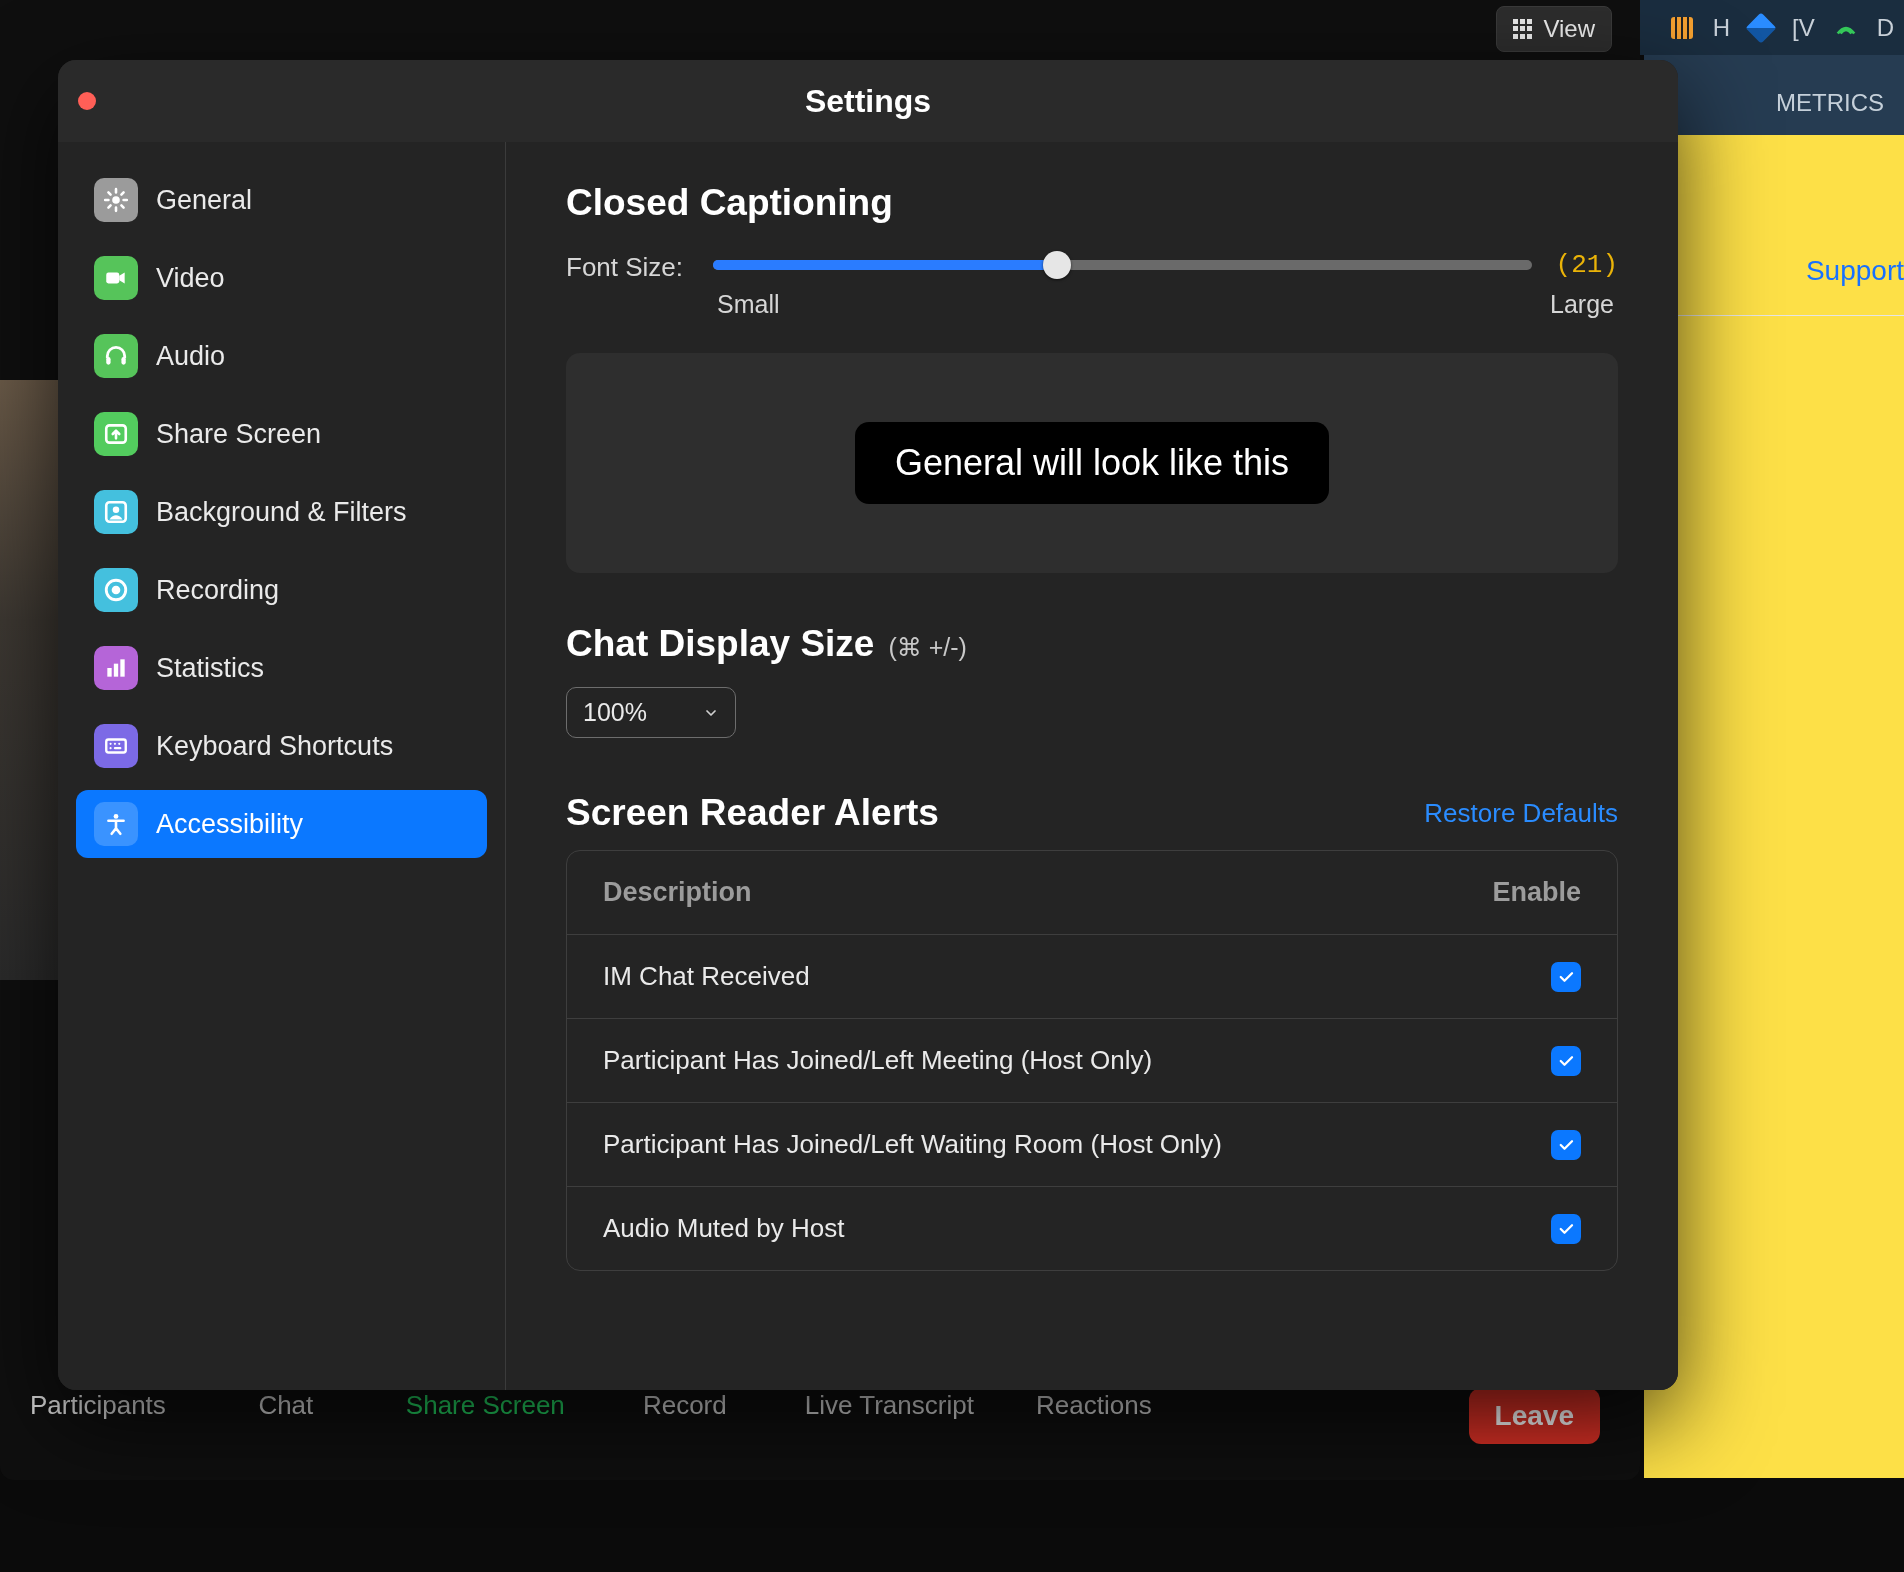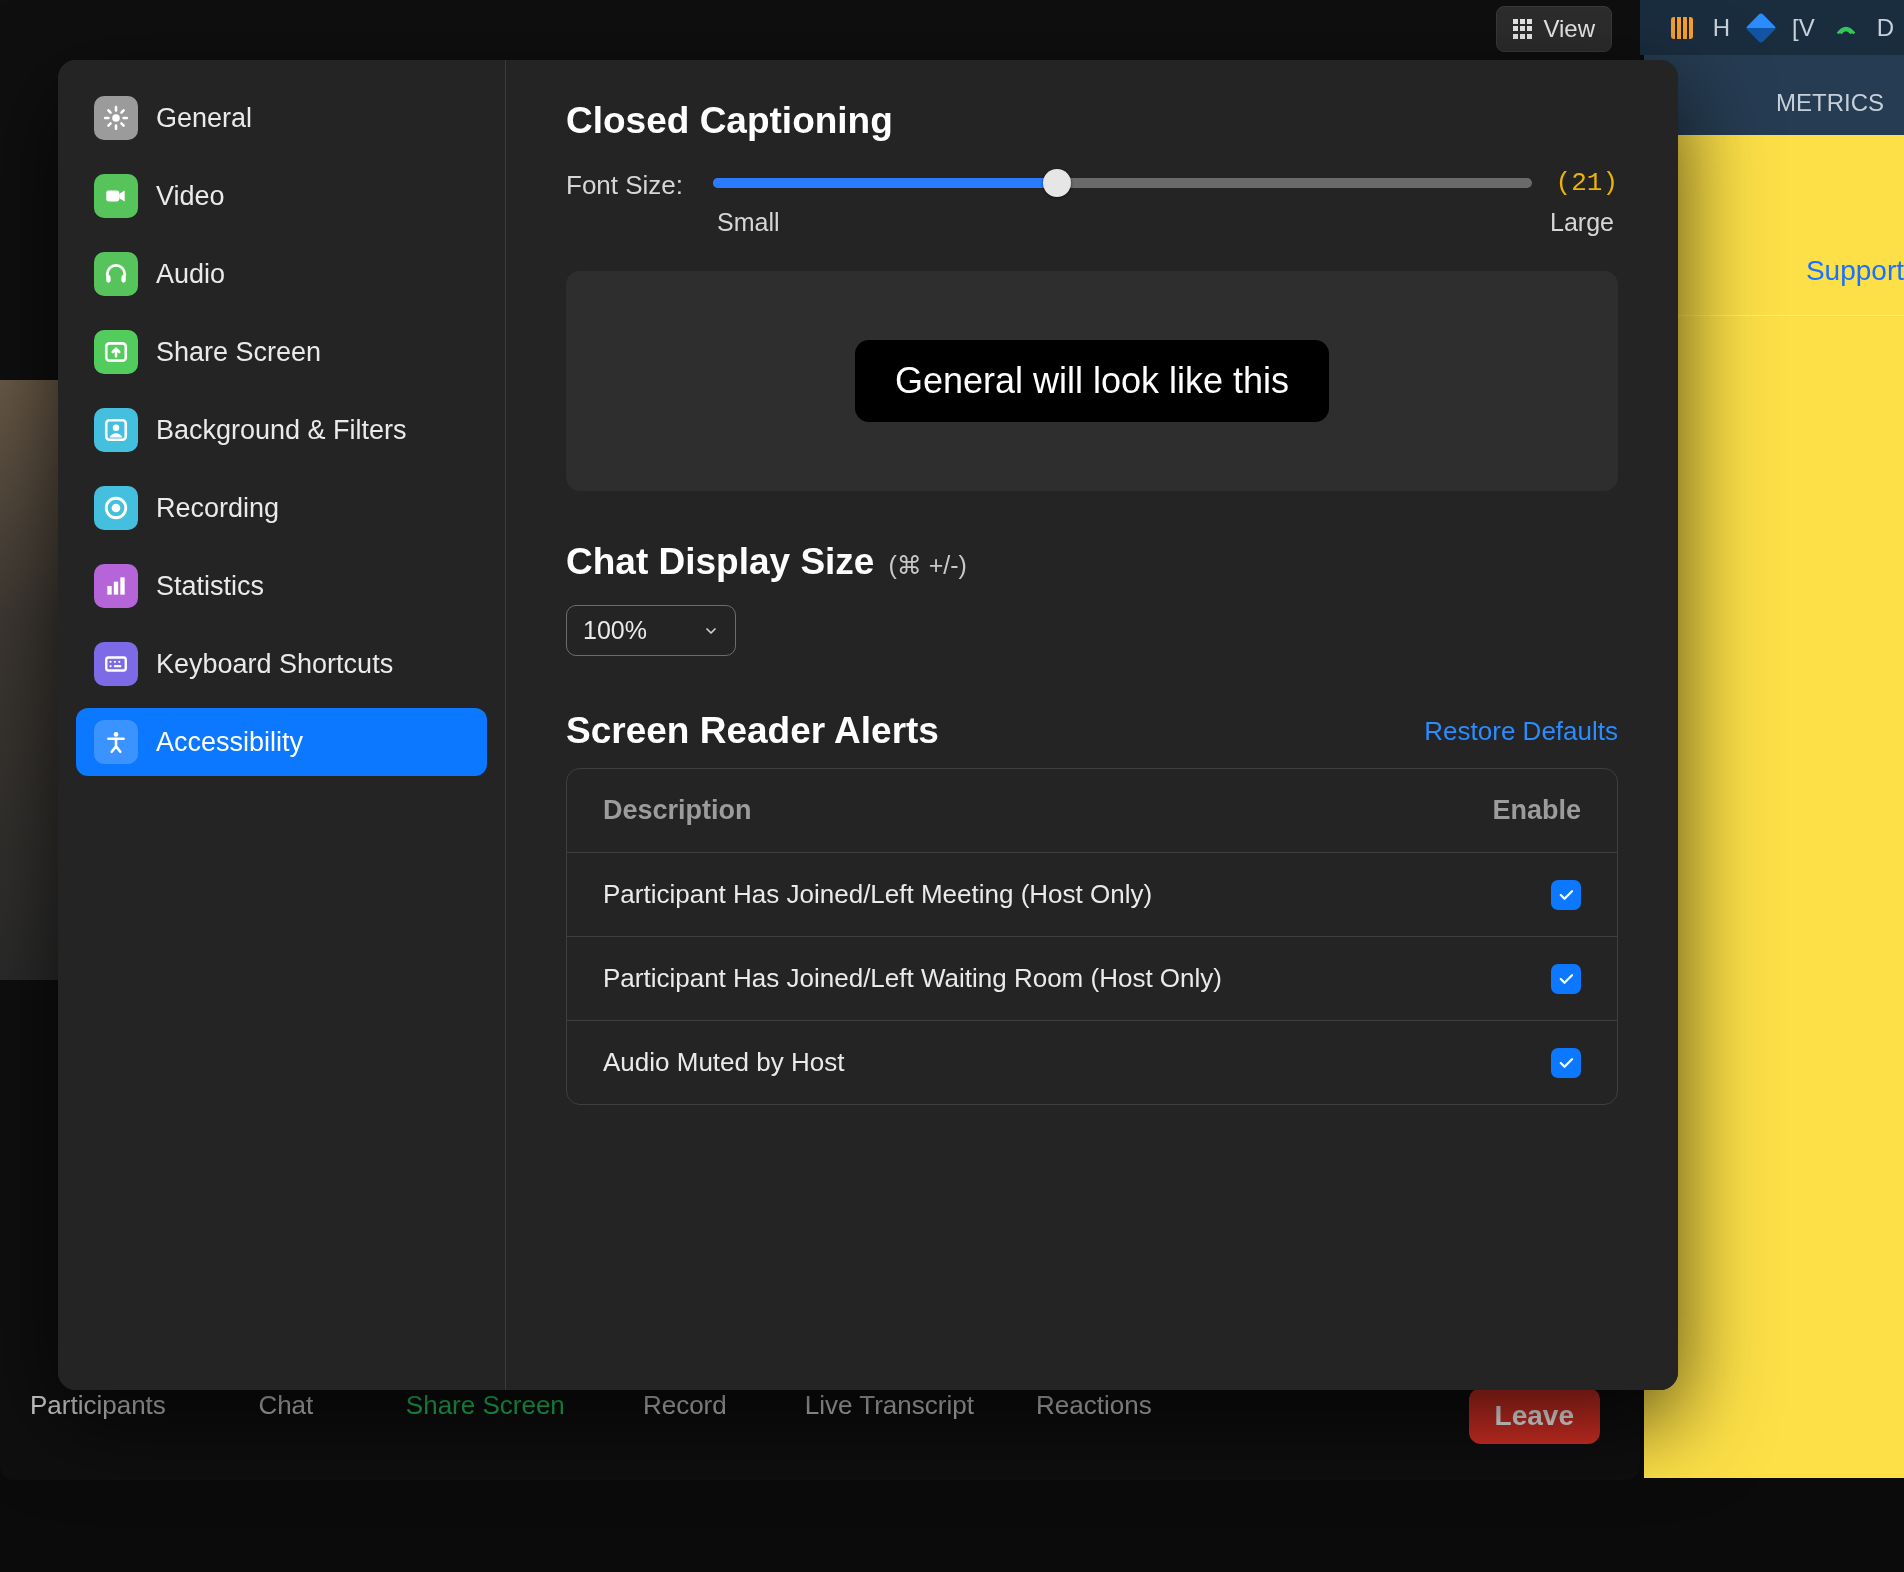--- a/index.html
+++ b/index.html
@@ -251,20 +251,26 @@
     </div>
     <div class="item">
       <span>Reactions</span>
     </div>
   </div>
 
   <div class="leave-btn">Leave</div>
 </div>
 
 <div class="settings-modal">
+  <div class="sm-titlebar">
+    <div class="traffic">
+      <div class="tl-red"></div>
+    </div>
+    <div class="sm-title">Settings</div>
+  </div>
 
   <div class="sm-body">
 
     <div class="sm-side">
 
       <div class="side-item">
         <span class="side-icon si-general">
           <svg viewBox="0 0 24 24" width="26" height="26">
               <circle cx="12" cy="12" r="3.5" fill="#fff"></circle>
               <path d="M12 2v3M12 19v3M2 12h3M19 12h3M5 5l2 2M17 17l2 2M19 5l-2 2M5 19l2-2" stroke="#fff" stroke-width="2.4" stroke-linecap="round"></path>
@@ -405,20 +411,28 @@
         <h3 class="sec" style="margin:0">Screen Reader Alerts</h3>
         <span class="restore">Restore Defaults</span>
       </div>
 
       <div class="table">
         <div class="row head">
           <span>Description</span>
           <span>Enable</span>
         </div>
         <div class="row">
+          <span>IM Chat Received</span>
+          <span class="chk">
+              <svg viewBox="0 0 24 24">
+                <path d="M5 12l5 5L20 7"></path>
+              </svg>
+            </span>
+        </div>
+        <div class="row">
           <span>Participant Has Joined/Left Meeting (Host Only)</span>
           <span class="chk">
               <svg viewBox="0 0 24 24">
                 <path d="M5 12l5 5L20 7"></path>
               </svg>
             </span>
         </div>
         <div class="row">
           <span>Participant Has Joined/Left Waiting Room (Host Only)</span>
           <span class="chk">

